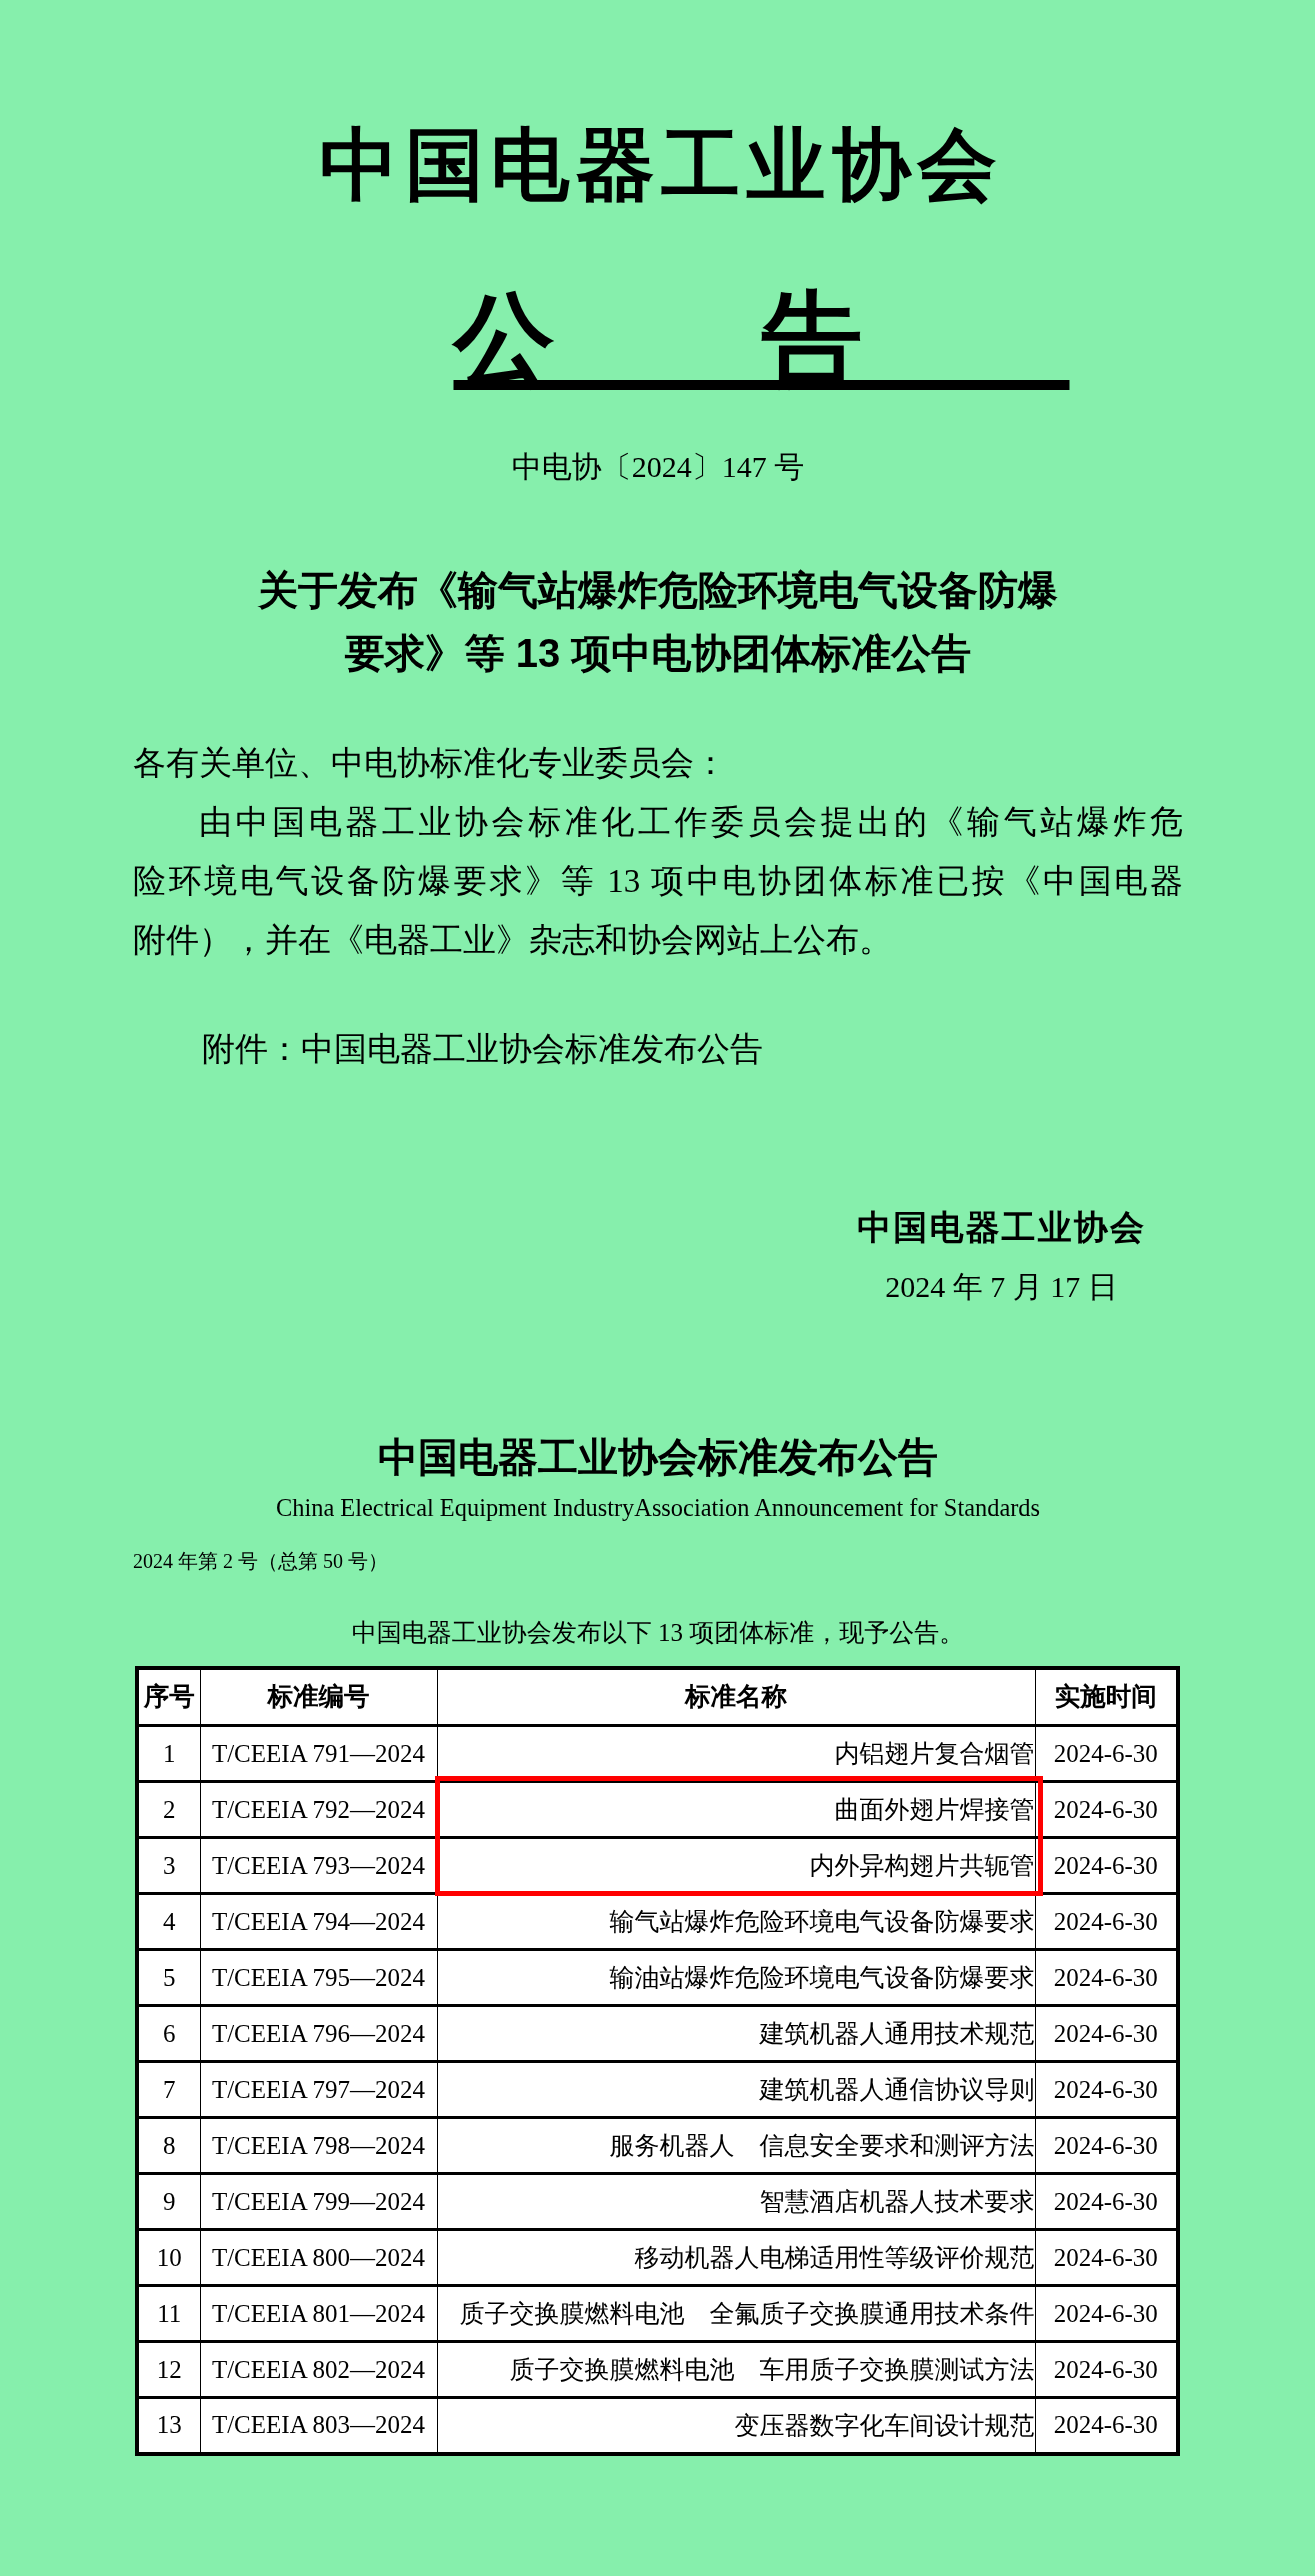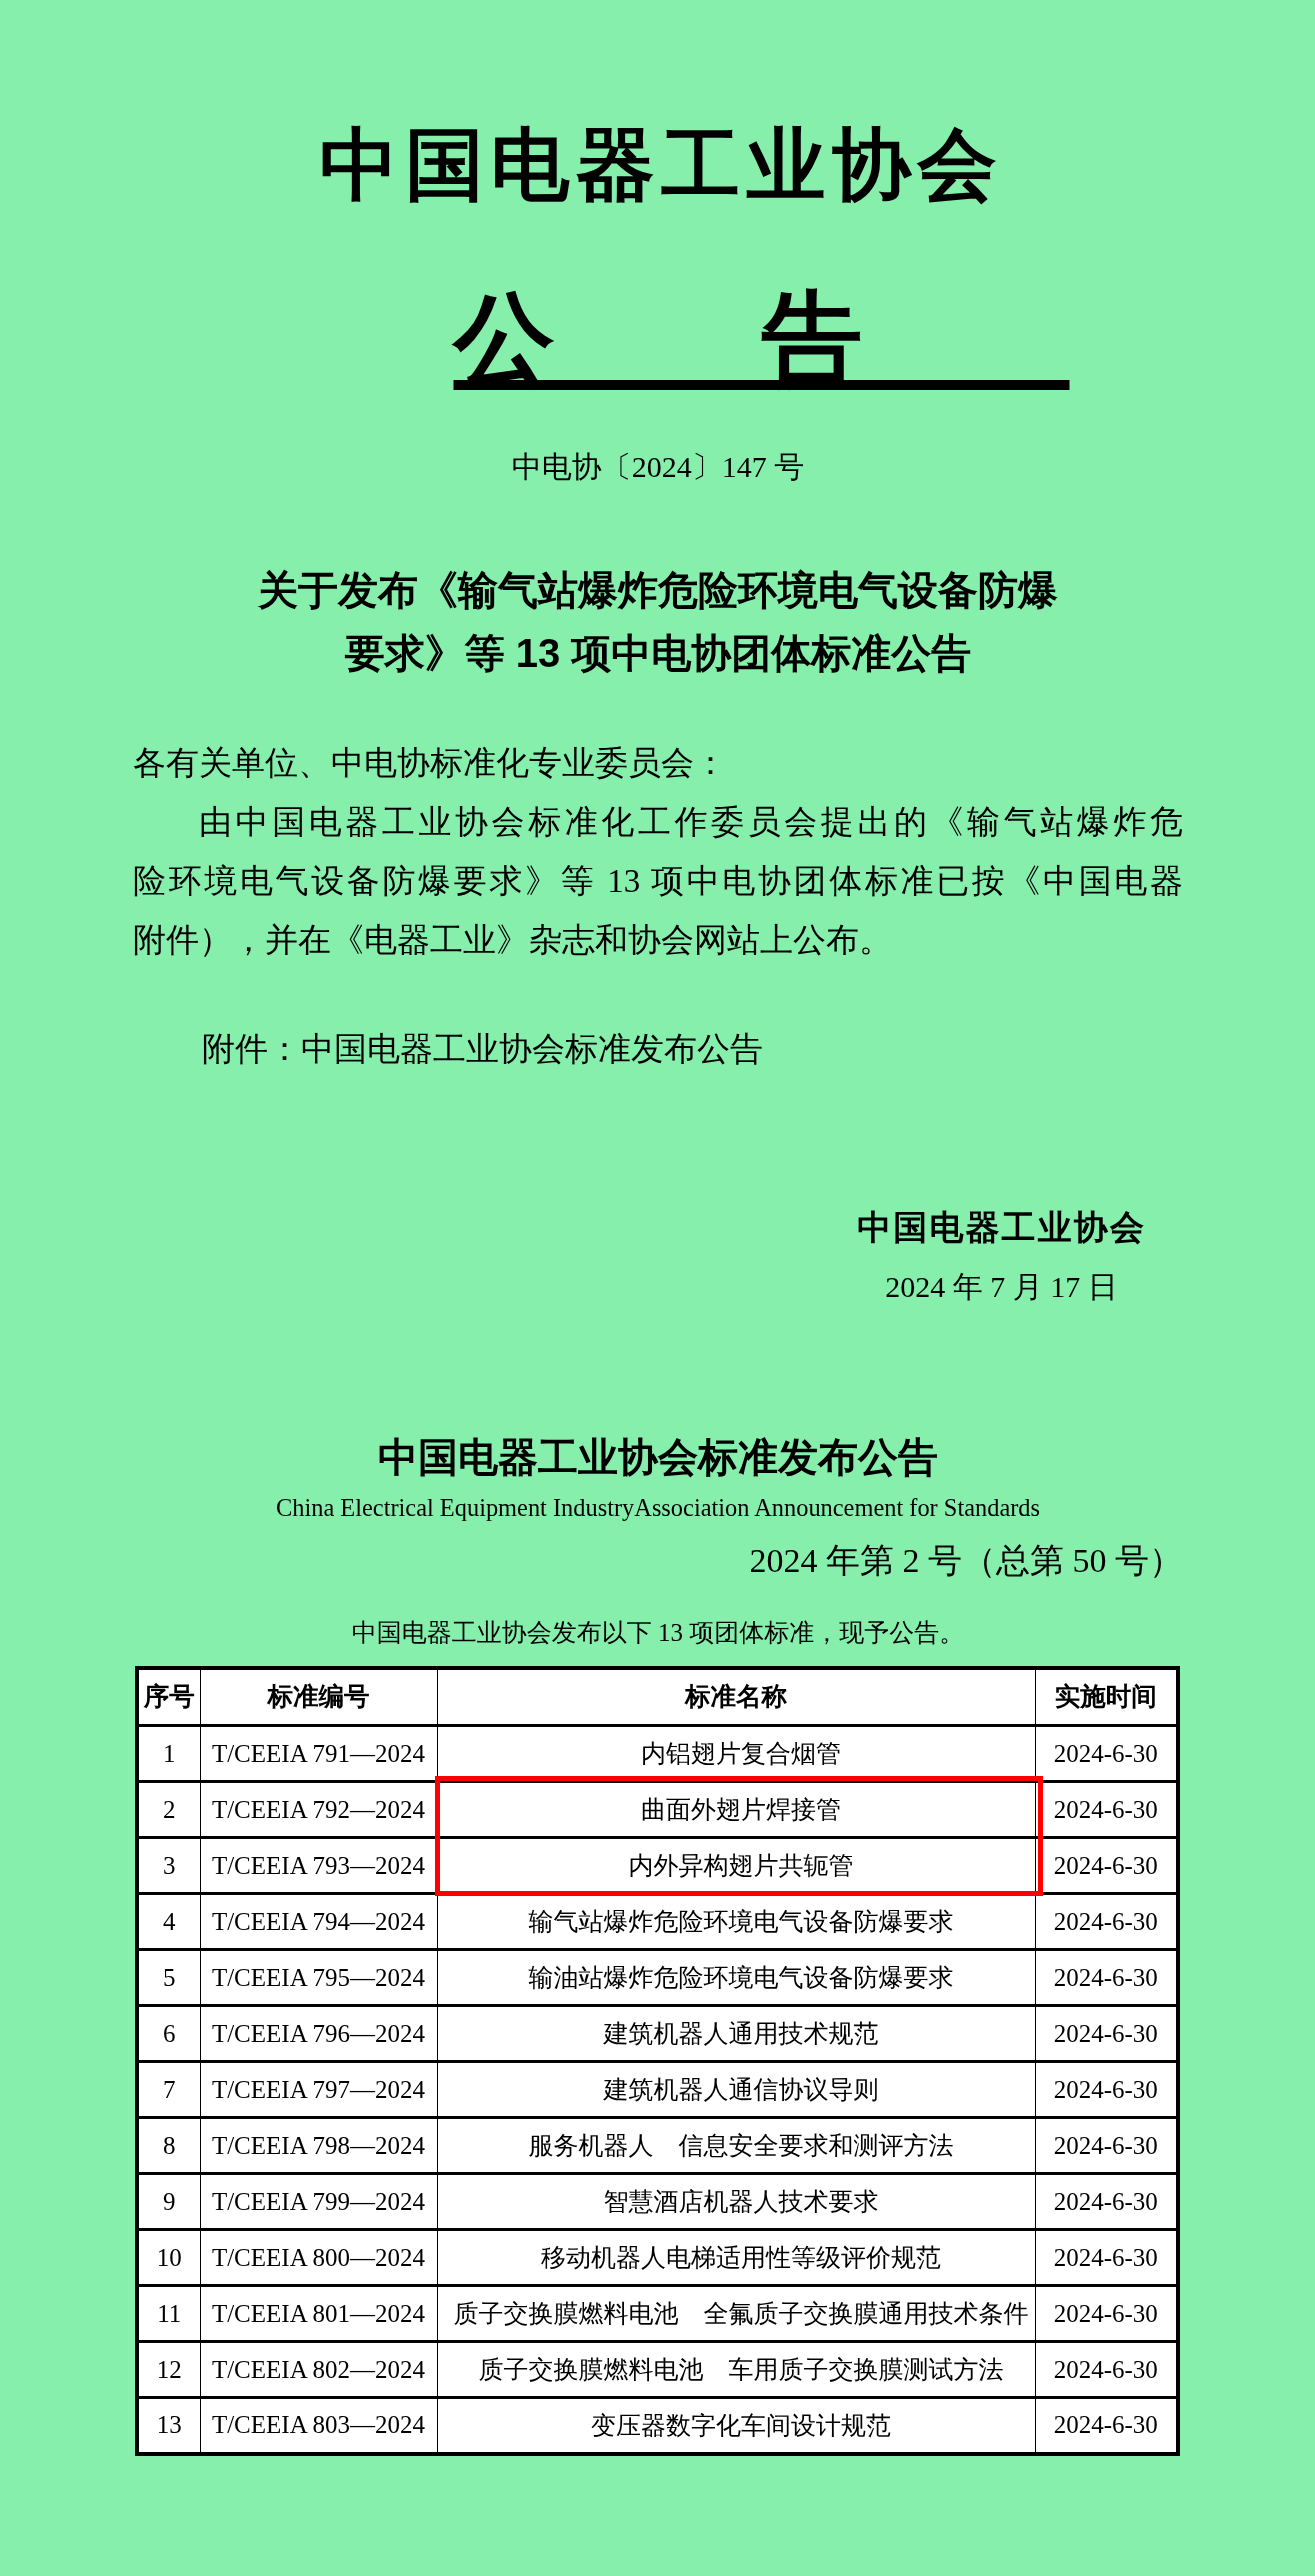--- a/index.html
+++ b/index.html
@@ -62,21 +62,21 @@
 
   .s2-title {
     margin-top: 112px;
     text-align: center;
     font-size: 40px;
     line-height: 59px;
     font-weight: bold;
     font-family: "Liberation Sans", "DejaVu Sans", sans-serif;
   }
   .s2-en { margin-top: 2.1px; text-align: center; font-size: 24.4px; line-height: 38px; }
-  .s2-issue { margin-top: 9.5px; text-align: right; font-size: 34px; line-height: 48px; }
+  .s2-issue { margin-top: 9.5px; text-align: left; font-size: 20px; line-height: 48px; }
   .s2-intro { margin-top: 31px; font-size: 25px; line-height: 34px; text-align: center; }
 
   .table-wrap { position: relative; margin-top: 16px; margin-left: 2px; }
   table.std-table {
     border-collapse: collapse;
     table-layout: fixed;
     width: 1041px;
     border: 4.2px solid #000;
   }
   .std-table col.c1 { width: 63px; }
@@ -94,21 +94,21 @@
     white-space: nowrap;
   }
   .std-table th {
     height: 58px;
     font-size: 25.5px;
     font-weight: bold;
     font-family: "Liberation Sans", "DejaVu Sans", sans-serif;
     text-align: center;
   }
   .std-table td { height: 56px; font-size: 25px; text-align: center; }
-  .std-table td.name { text-align: center; padding-left: 10px; }
+  .std-table td.name { text-align: right; padding-left: 10px; }
 
   .highlight-box {
     position: absolute;
     left: 300px;
     top: 110px;
     width: 608px;
     height: 120px;
     border: 5.8px solid #ff0000;
     pointer-events: none;
   }

